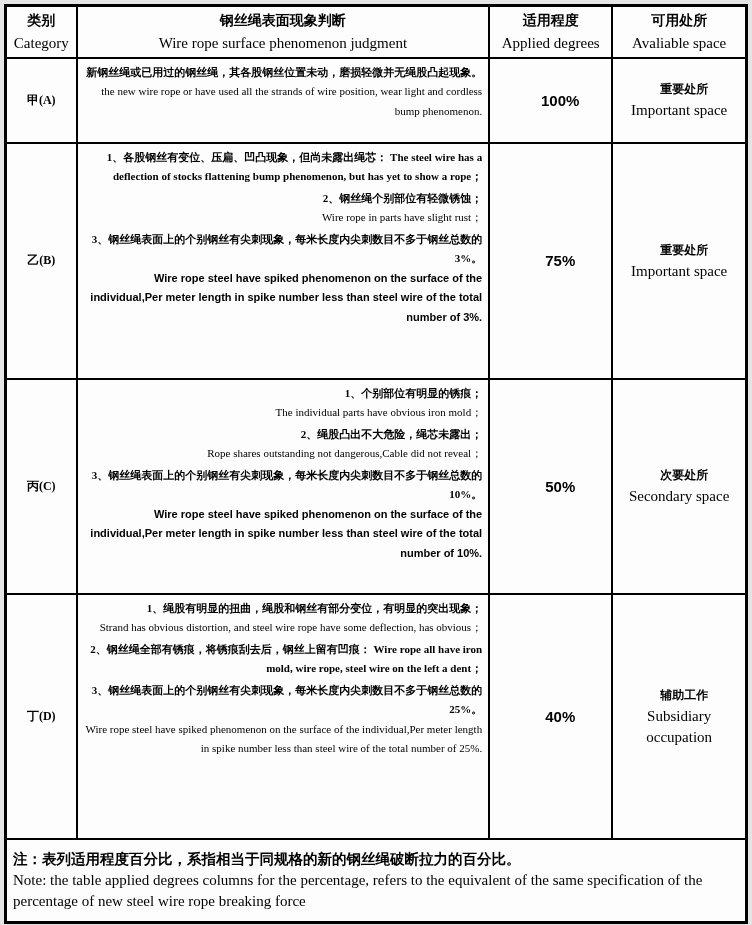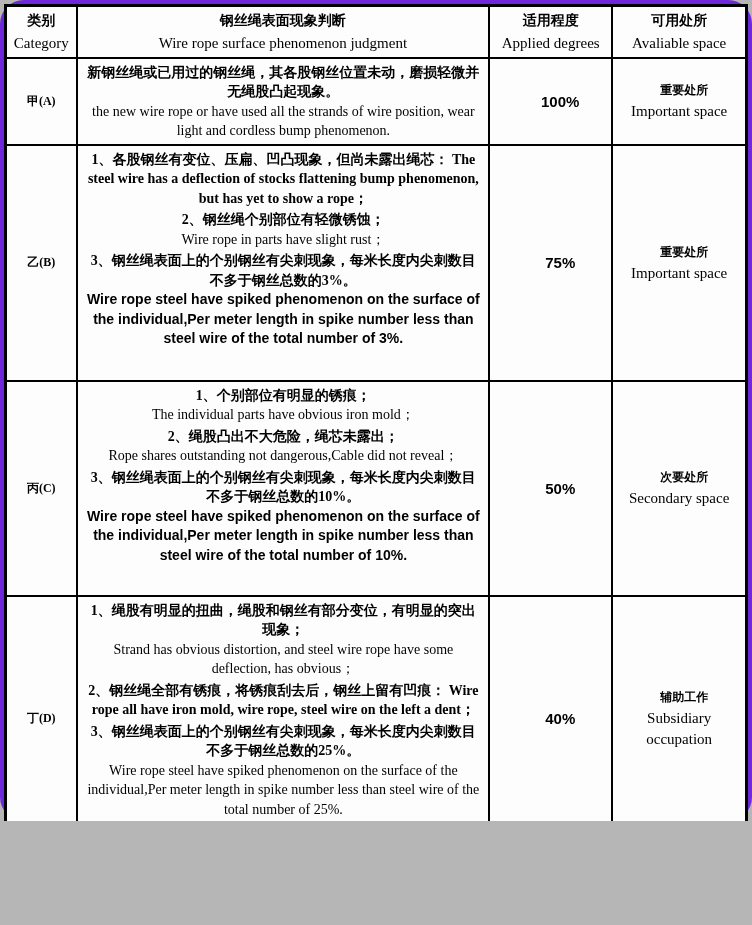--- a/index.html
+++ b/index.html
@@ -1,24 +1,23 @@
 <!DOCTYPE html>
 <html><head>
 <meta charset="utf-8">
 <style>
   * { margin: 0; padding: 0; box-sizing: border-box; }
   html, body { background: #b6b6b6; }
   .page {
     width: 752px;
-    height: 821px;
-    background: #6d28d9;
+    height: 925px;
+    background: #e5e5e5;
     padding: 4px;
     font-family: "Liberation Serif", "DejaVu Serif", serif;
     color: #000;
-    border-radius: 24px;
   }
   table.main {
     width: 100%;
     height: 100%;
     border-collapse: collapse;
     background: #fdfdfd;
     table-layout: fixed;
   }
   table.main td, table.main th {
     border: 2px solid #000;
@@ -62,23 +61,23 @@
   }
   td.space { line-height: 21px; }
   .space-cn { font-size: 12px; font-weight: bold; display: block; margin-left: 10px; }
   .space-en { font-size: 15px; display: block; }
 
   td.judg {
     vertical-align: top;
     padding: 4px 6px 3px 7px;
   }
   td.judg p {
-    font-size: 14px;
+    font-size: 11px;
     line-height: 19.5px;
-    text-align: center;
+    text-align: right;
   }
   p.cn { font-weight: bold; }
   p.en { font-weight: normal; }
   p.en-sans {
     font-family: "Liberation Sans", "DejaVu Sans", sans-serif;
     font-weight: bold;
     font-size: 14px;
     line-height: 19.5px;
   }
   p.gap { margin-top: 2px; }

